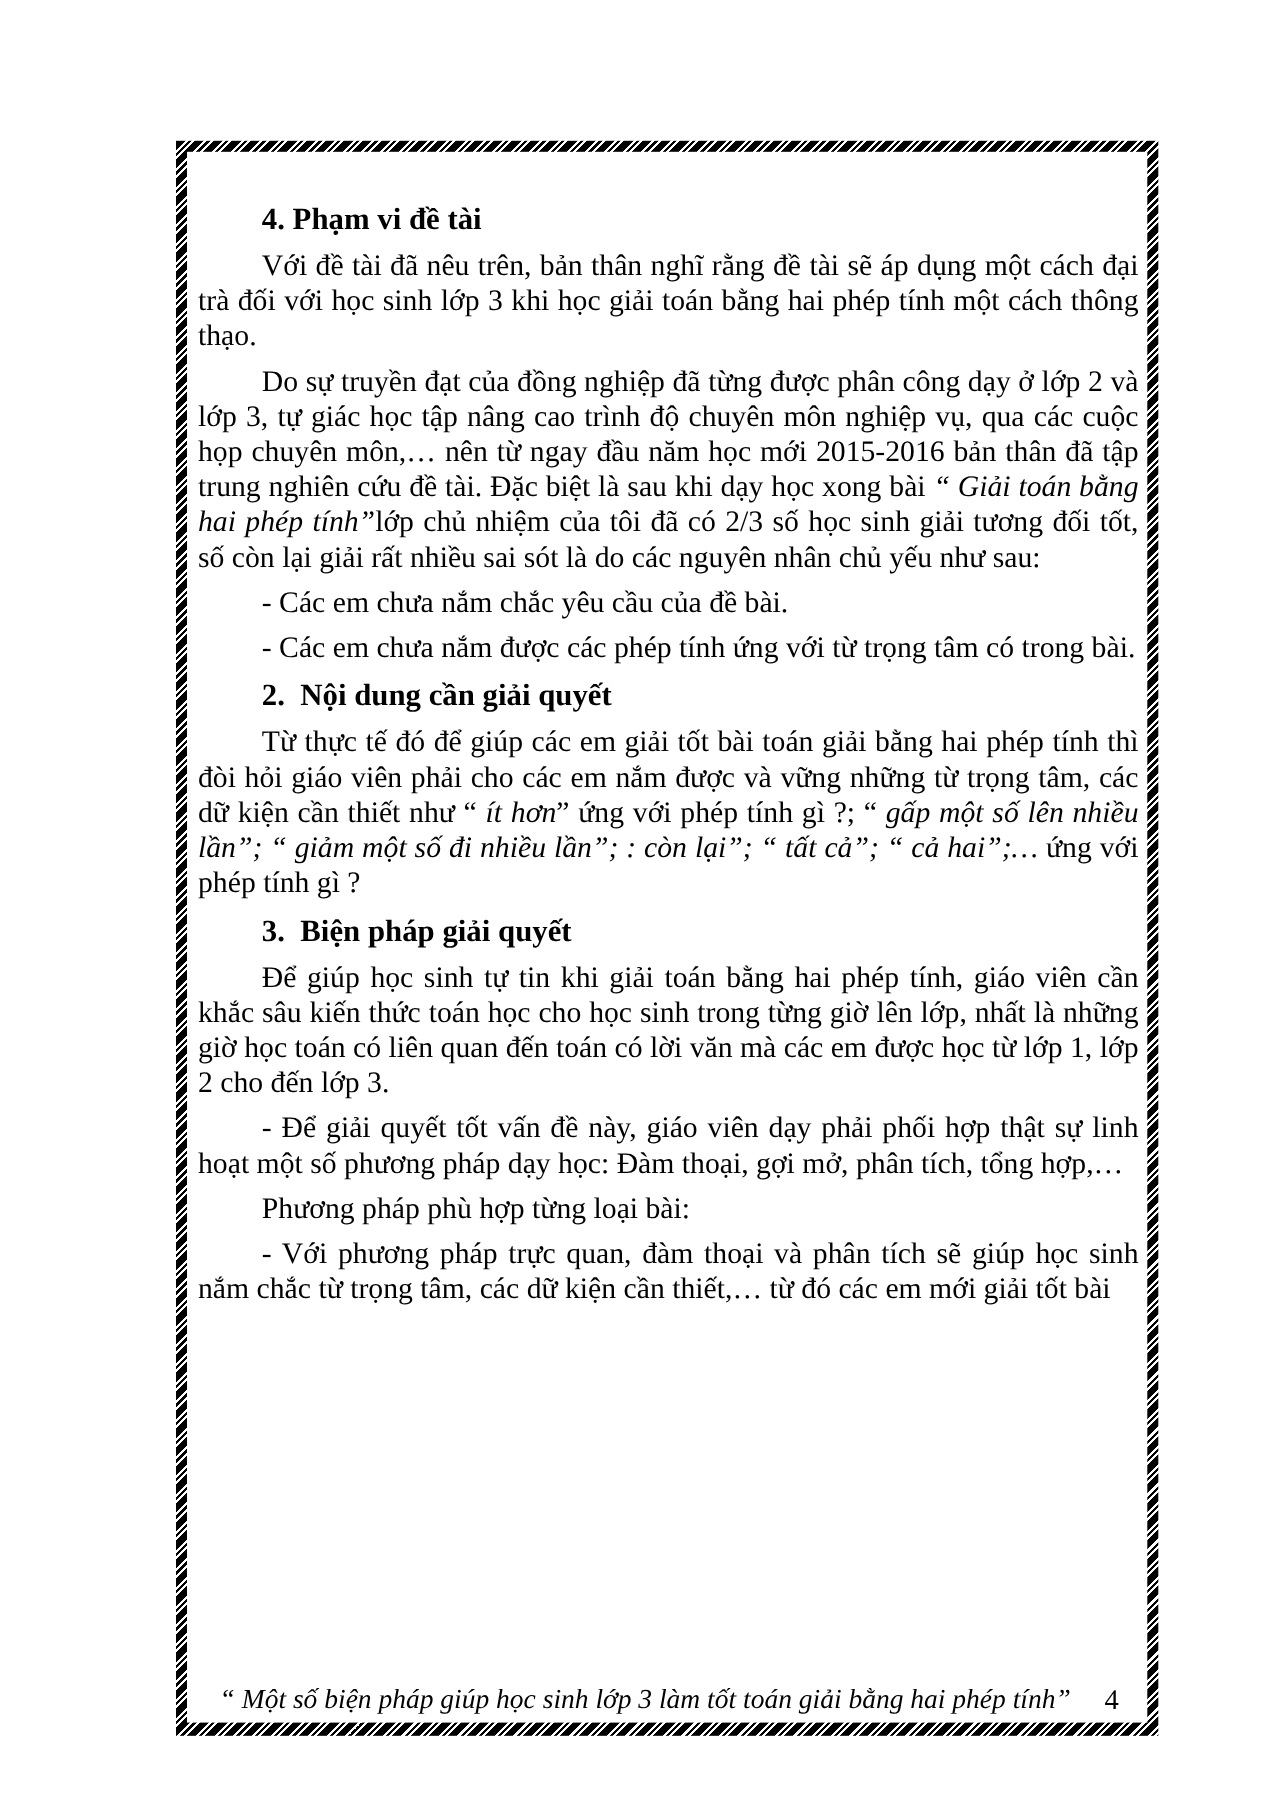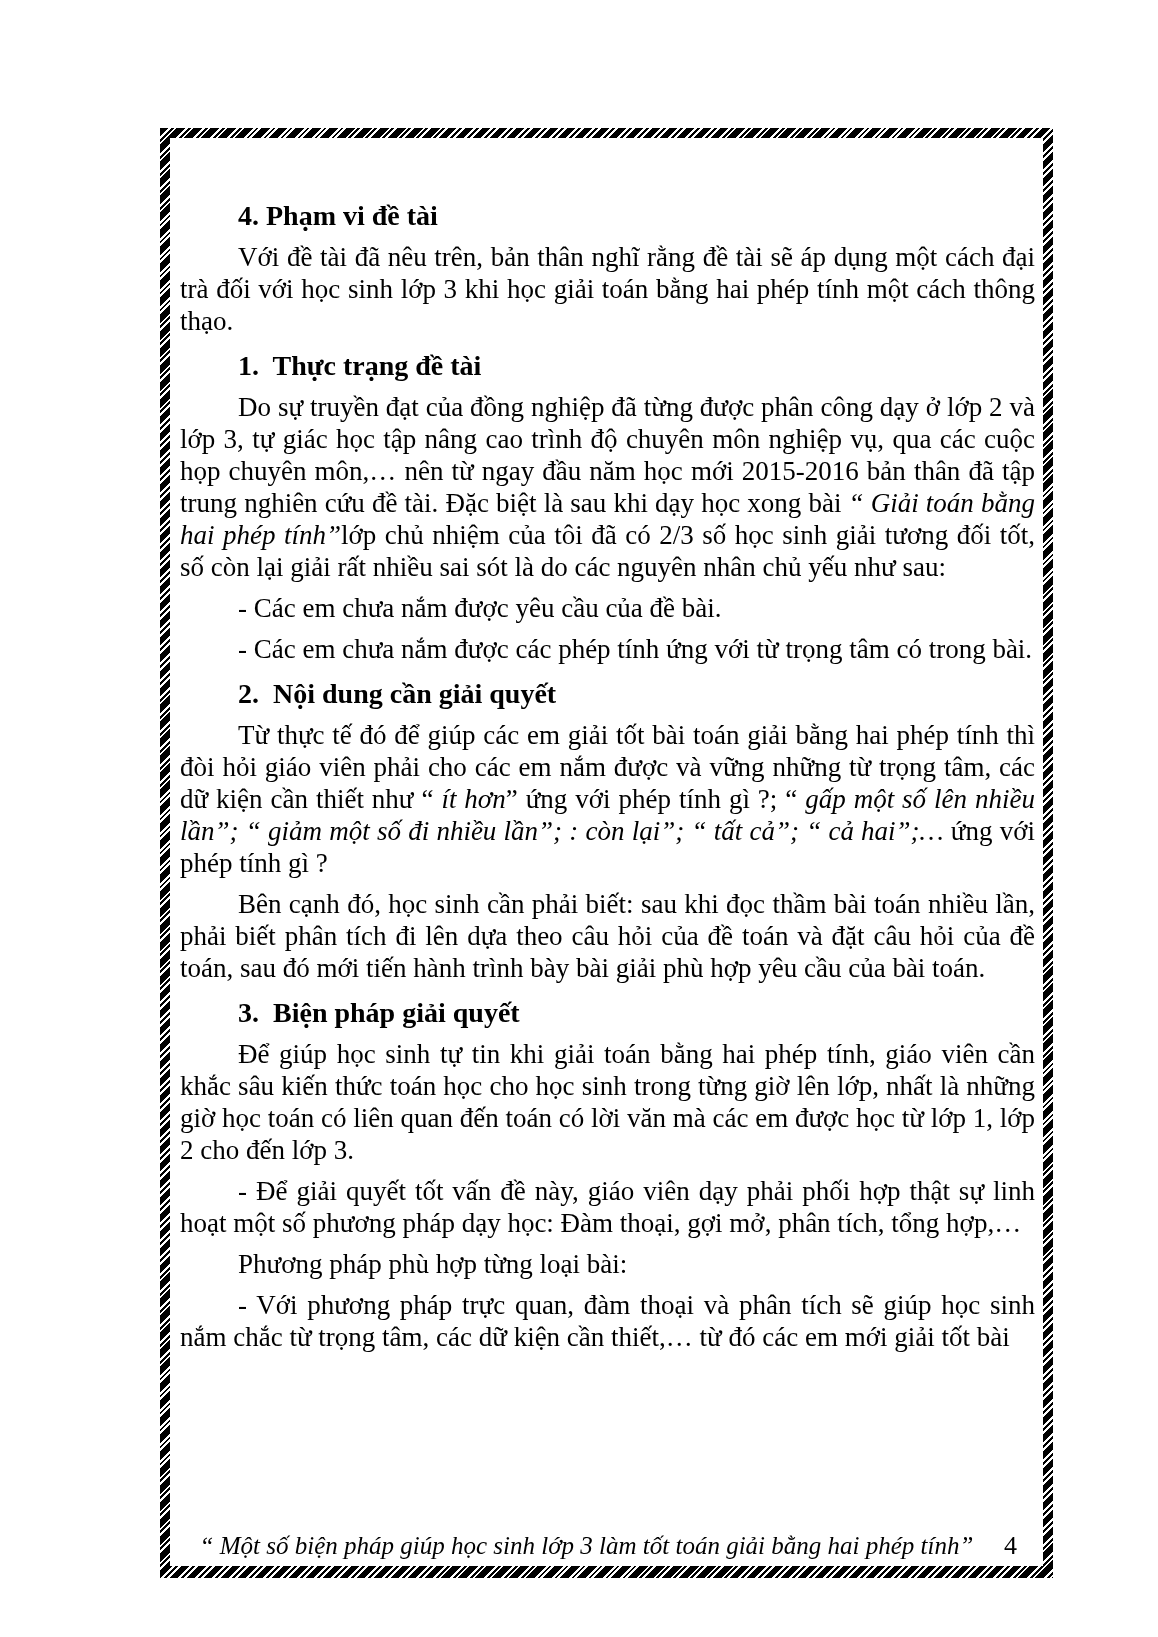--- a/index.html
+++ b/index.html
@@ -51,21 +51,21 @@
     margin: 0 0 9px 0;
     text-indent: 58px;
   }
   .doc p.h {
     margin: 13px 0 9px 0;
     text-indent: 58px;
     font-weight: bold;
     font-size: 28px;
   }
   .doc p.h:first-child {
-    margin-top: 16px;
+    margin-top: 0;
   }
   .it {
     font-style: italic;
   }
   .footer {
     position: absolute;
     left: 24px;
     right: 24px;
     bottom: 5px;
     font-family: "Liberation Serif", "DejaVu Serif", serif;
@@ -93,34 +93,32 @@
   <div class="frame">
     <div class="inner">
 
       <div class="doc">
 
         <p class="h">4. Phạm vi đề tài</p>
 
         <p class="body">Với đề tài đã nêu trên, bản thân nghĩ rằng đề tài sẽ áp dụng một cách đại trà đối với học sinh lớp 3 khi học giải toán bằng hai phép tính một cách thông thạo.</p>
 
 
-        <p class="h">1.&nbsp; Thực trạng đề tài</p>
 
         <p class="body"><span>Do sự truyền đạt của đồng nghiệp đã từng được phân công dạy ở lớp 2 và lớp 3, tự giác học tập nâng cao trình độ chuyên môn nghiệp vụ, qua các cuộc họp chuyên môn,… nên từ ngay đầu năm học mới 2015-2016 bản thân đã tập trung nghiên cứu đề tài. Đặc biệt là sau khi dạy học xong bài </span><span class="it">“ Giải toán bằng hai phép tính”</span><span>lớp chủ nhiệm của tôi đã có 2/3 số học sinh giải tương đối tốt, số còn lại giải rất nhiều sai sót là do các nguyên nhân chủ yếu như sau:</span></p>
 
-        <p class="body">- Các em chưa nắm được yêu cầu của đề bài.</p>
+        <p class="body">- Các em chưa nắm chắc yêu cầu của đề bài.</p>
 
         <p class="body">- Các em chưa nắm được các phép tính ứng với từ trọng tâm có trong bài.</p>
 
 
         <p class="h">2.&nbsp; Nội dung cần giải quyết</p>
 
         <p class="body"><span>Từ thực tế đó để giúp các em giải tốt bài toán giải bằng hai phép tính thì đòi hỏi giáo viên phải cho các em nắm được và vững những từ trọng tâm, các dữ kiện cần thiết như “ </span><span class="it">ít hơn</span><span>” ứng với phép tính gì ?; “ </span><span class="it">gấp một số lên nhiều lần”; “ giảm một số đi nhiều lần”; : còn lại”; “ tất cả”; “ cả hai”;…</span><span> ứng với phép tính gì ?</span></p>
 
-        <p class="body">Bên cạnh đó, học sinh cần phải biết: sau khi đọc thầm bài toán nhiều lần, phải biết phân tích đi lên dựa theo câu hỏi của đề toán và đặt câu hỏi của đề toán, sau đó mới tiến hành trình bày bài giải phù hợp yêu cầu của bài toán.</p>
 
         <p class="h">3.&nbsp; Biện pháp giải quyết</p>
 
         <p class="body">Để giúp học sinh tự tin khi giải toán bằng hai phép tính, giáo viên cần khắc sâu kiến thức toán học cho học sinh trong từng giờ lên lớp, nhất là những giờ học toán có liên quan đến toán có lời văn mà các em được học từ lớp 1, lớp 2 cho đến lớp 3.</p>
 
         <p class="body">- Để giải quyết tốt vấn đề này, giáo viên dạy phải phối hợp thật sự linh hoạt một số phương pháp dạy học: Đàm thoại, gợi mở, phân tích, tổng hợp,…</p>
 
         <p class="body">Phương pháp phù hợp từng loại bài:</p>
 
         <p class="body">- Với phương pháp trực quan, đàm thoại và phân tích sẽ giúp học sinh nắm chắc từ trọng tâm, các dữ kiện cần thiết,… từ đó các em mới giải tốt bài</p>

